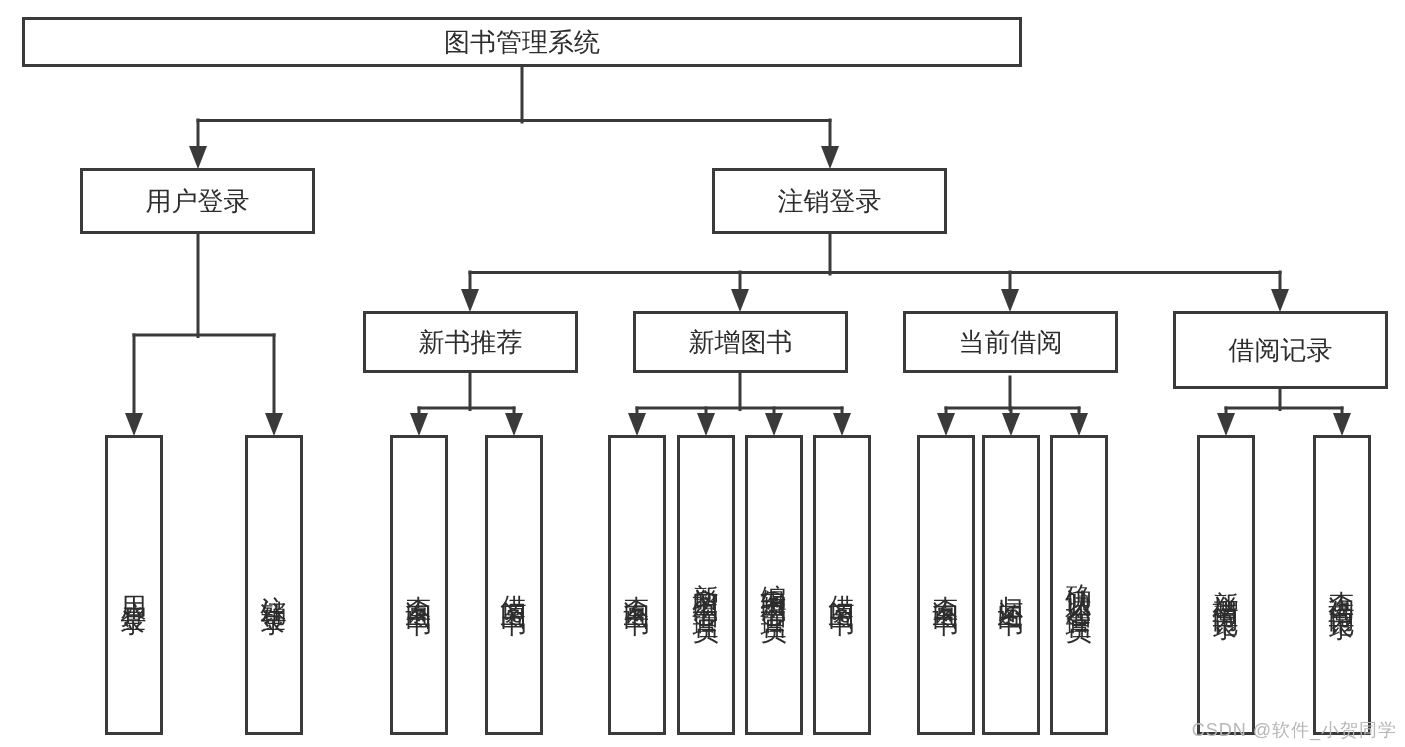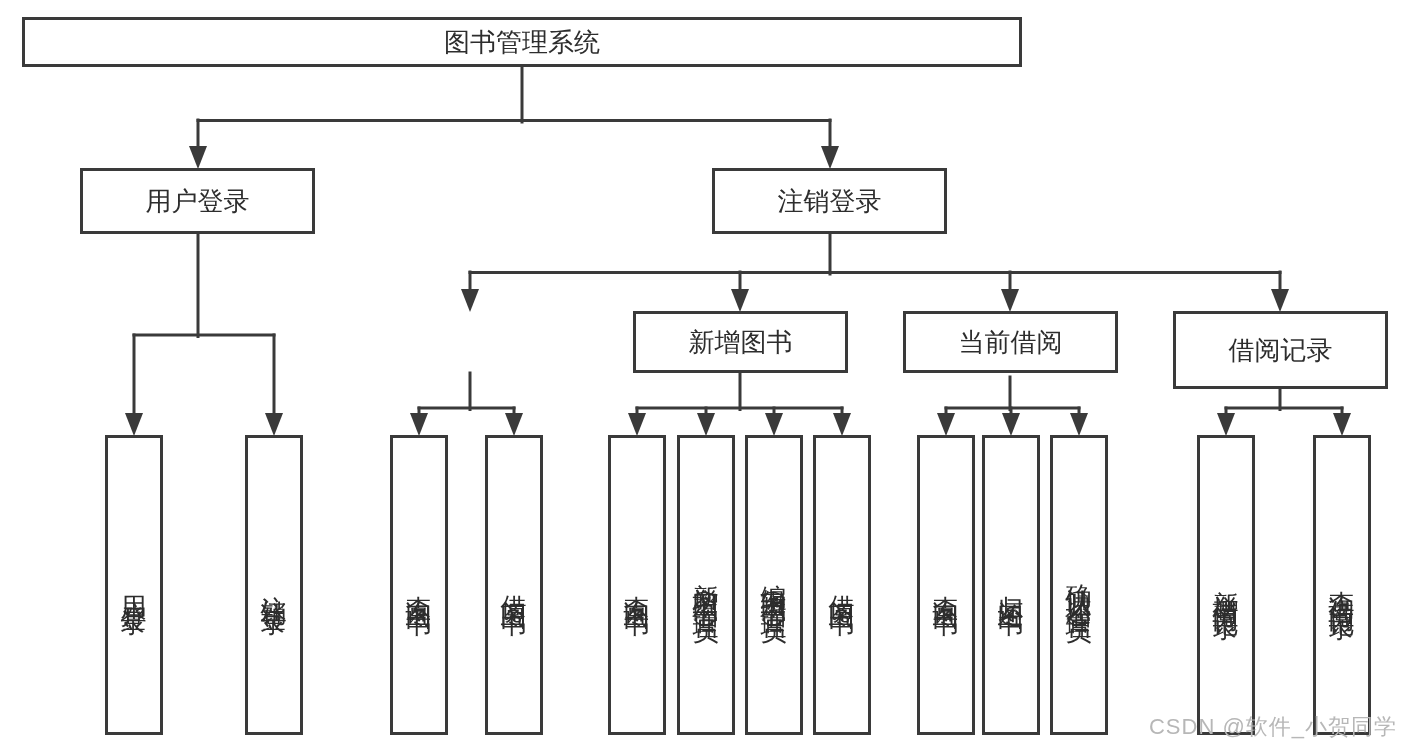--- a/index.html
+++ b/index.html
@@ -30,21 +30,21 @@
     writing-mode:vertical-rl;
     text-orientation:mixed;
     letter-spacing:5px;
     line-height:1;
   }
   #watermark{
     position:absolute;
     right:8px;
     bottom:5px;
     z-index:3;
-    font-size:22px;
+    font-size:18px;
     color:#b7b7b7;
     letter-spacing:1px;
   }
 </style>
 </head>
 <body>
 
 <div id="stage">
 
   <svg id="connectors" width="1405" height="747" aria-hidden="true">
@@ -113,20 +113,23 @@
     <span>图书管理系统</span>
   </div>
 
   <div class="node" style="left:80px;top:168px;width:235px;height:66px">
     <span>用户登录</span>
   </div>
   <div class="node" style="left:712px;top:168px;width:235px;height:66px">
     <span>注销登录</span>
   </div>
 
+  <div class="node" style="left:363px;top:311px;width:215px;height:62px">
+    <span>新书推荐</span>
+  </div>
   <div class="node" style="left:633px;top:311px;width:215px;height:62px">
     <span>新增图书</span>
   </div>
   <div class="node" style="left:903px;top:311px;width:215px;height:62px">
     <span>当前借阅</span>
   </div>
   <div class="node" style="left:1173px;top:311px;width:215px;height:78px">
     <span>借阅记录</span>
   </div>
 

